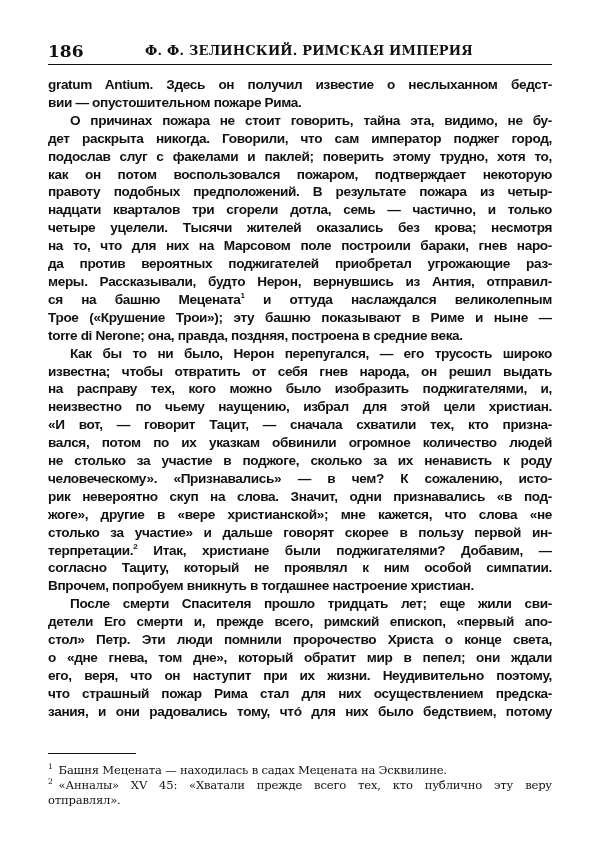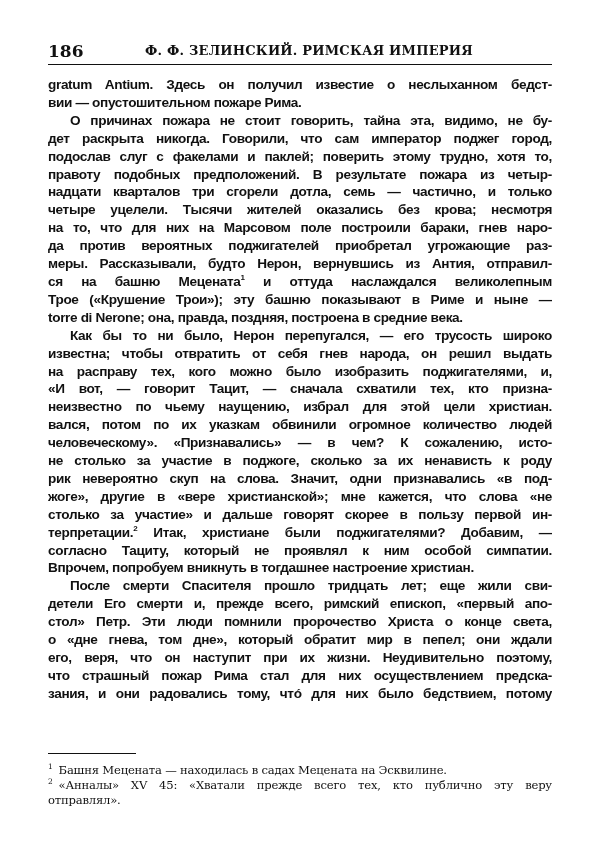--- a/index.html
+++ b/index.html
@@ -28,37 +28,38 @@
     <span class="page-num">186</span>
     <span class="running-title">Ф. Ф. ЗЕЛИНСКИЙ. РИМСКАЯ ИМПЕРИЯ</span>
   </div>
 
   <div class="body-text">
     <span class="line">gratum Antium. Здесь он получил известие о неслыханном бедст-</span>
     <span class="line last">вии — опустошительном пожаре Рима.</span>
     <span class="line indent">О причинах пожара не стоит говорить, тайна эта, видимо, не бу-</span>
     <span class="line">дет раскрыта никогда. Говорили, что сам император поджег город,</span>
     <span class="line">подослав слуг с факелами и паклей; поверить этому трудно, хотя то,</span>
+    <span class="line">как он потом воспользовался пожаром, подтверждает некоторую</span>
     <span class="line">правоту подобных предположений. В результате пожара из четыр-</span>
     <span class="line">надцати кварталов три сгорели дотла, семь — частично, и только</span>
     <span class="line">четыре уцелели. Тысячи жителей оказались без крова; несмотря</span>
     <span class="line">на то, что для них на Марсовом поле построили бараки, гнев наро-</span>
     <span class="line">да против вероятных поджигателей приобретал угрожающие раз-</span>
     <span class="line">меры. Рассказывали, будто Нерон, вернувшись из Антия, отправил-</span>
     <span class="line"><span>ся на башню Мецената</span><sup>1</sup> <span>и оттуда наслаждался великолепным</span></span>
     <span class="line">Трое («Крушение Трои»); эту башню показывают в Риме и ныне —</span>
     <span class="line last">torre di Nerone; она, правда, поздняя, построена в средние века.</span>
     <span class="line indent">Как бы то ни было, Нерон перепугался, — его трусость широко</span>
     <span class="line">известна; чтобы отвратить от себя гнев народа, он решил выдать</span>
     <span class="line">на расправу тех, кого можно было изобразить поджигателями, и,</span>
+    <span class="line">неизвестно по чьему наущению, избрал для этой цели христиан.</span>
     <span class="line">«И вот, — говорит Тацит, — сначала схватили тех, кто призна-</span>
-    <span class="line">неизвестно по чьему наущению, избрал для этой цели христиан.</span>
     <span class="line">вался, потом по их указкам обвинили огромное количество людей</span>
+    <span class="line">не столько за участие в поджоге, сколько за их ненависть к роду</span>
     <span class="line">человеческому». «Признавались» — в чем? К сожалению, исто-</span>
-    <span class="line">не столько за участие в поджоге, сколько за их ненависть к роду</span>
     <span class="line">рик невероятно скуп на слова. Значит, одни признавались «в под-</span>
     <span class="line">жоге», другие в «вере христианской»; мне кажется, что слова «не</span>
     <span class="line">столько за участие» и дальше говорят скорее в пользу первой ин-</span>
     <span class="line"><span>терпретации.</span><sup>2</sup> <span>Итак, христиане были поджигателями? Добавим, —</span></span>
     <span class="line">согласно Тациту, который не проявлял к ним особой симпатии.</span>
     <span class="line last">Впрочем, попробуем вникнуть в тогдашнее настроение христиан.</span>
     <span class="line indent">После смерти Спасителя прошло тридцать лет; еще жили сви-</span>
     <span class="line">детели Его смерти и, прежде всего, римский епископ, «первый апо-</span>
     <span class="line">стол» Петр. Эти люди помнили пророчество Христа о конце света,</span>
     <span class="line">о «дне гнева, том дне», который обратит мир в пепел; они ждали</span>

